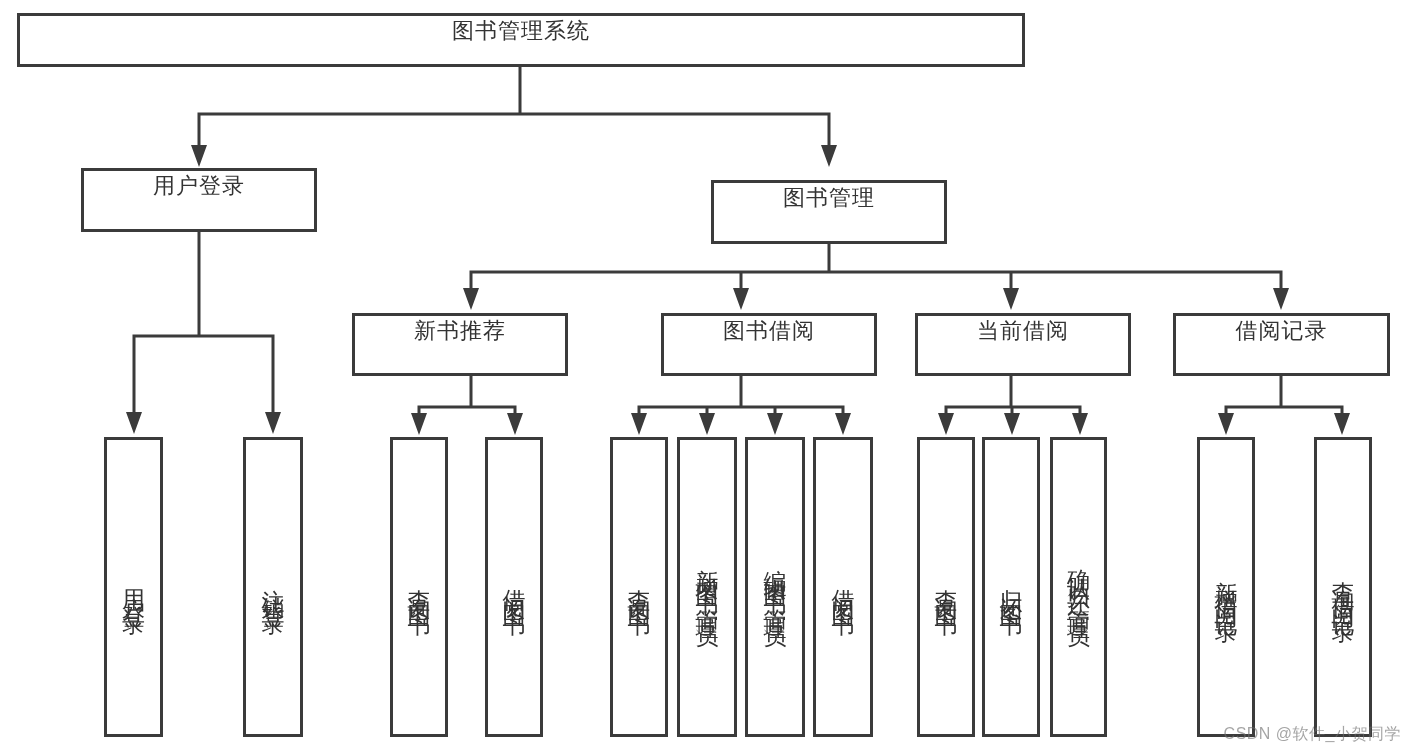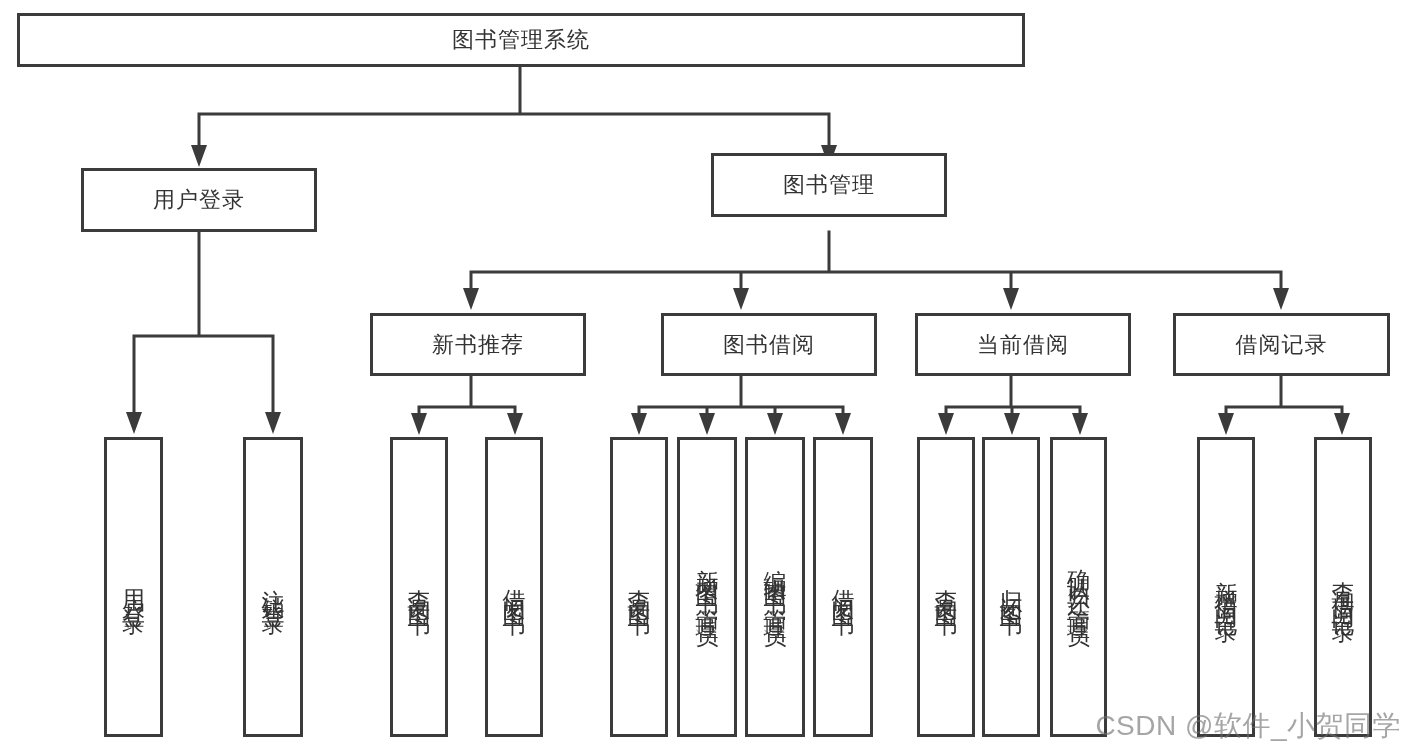--- a/index.html
+++ b/index.html
@@ -17,30 +17,30 @@
   }
   .connectors{
     position:absolute;left:0;top:0;width:1405px;height:747px;
     pointer-events:none;
   }
   .node{
     position:absolute;
     box-sizing:border-box;
     border:3px solid var(--line);
     background:var(--bg);
-    display:flex;align-items:center;justify-content:center;
+    display:flex;align-items:flex-start;justify-content:center;
     font-size:22px;color:var(--text);
     letter-spacing:1px;
     white-space:nowrap;
   }
   .root{left:17px;top:13px;width:1008px;height:54px;}
   .lvl2-a{left:81px;top:168px;width:236px;height:64px;}
-  .lvl2-b{left:711px;top:153px;width:236px;height:64px;}
+  .lvl2-b{left:711px;top:180px;width:236px;height:64px;}
   .lvl3{top:313px;height:63px;width:216px;}
-  .s0{left:370px;font-family:Liberation Mono, monospace;}
+  .s0{left:352px;font-family:Liberation Mono, monospace;}
   .s1{left:633px;margin-left:28px;}
   .s2{left:903px;margin-left:12px;}
   .s3{left:1173px;width:217px;}
   .leaf{
     position:absolute;
     top:437px;height:300px;
     box-sizing:border-box;
     border:3px solid var(--line);
     background:var(--bg);
     display:flex;align-items:center;justify-content:center;
@@ -49,21 +49,21 @@
     writing-mode:vertical-rl;
     text-orientation:mixed;
     font-size:23px;
     line-height:1;
     letter-spacing:8px;
     color:var(--text);
   }
   .watermark{
     position:absolute;
     right:4px;bottom:2px;
-    font-size:28px;
+    font-size:16px;
     color:rgba(110,110,110,0.62);
     letter-spacing:0.5px;
     white-space:nowrap;
     z-index:5;
   }
 </style>
 </head>
 <body>
 
 <div class="canvas">

